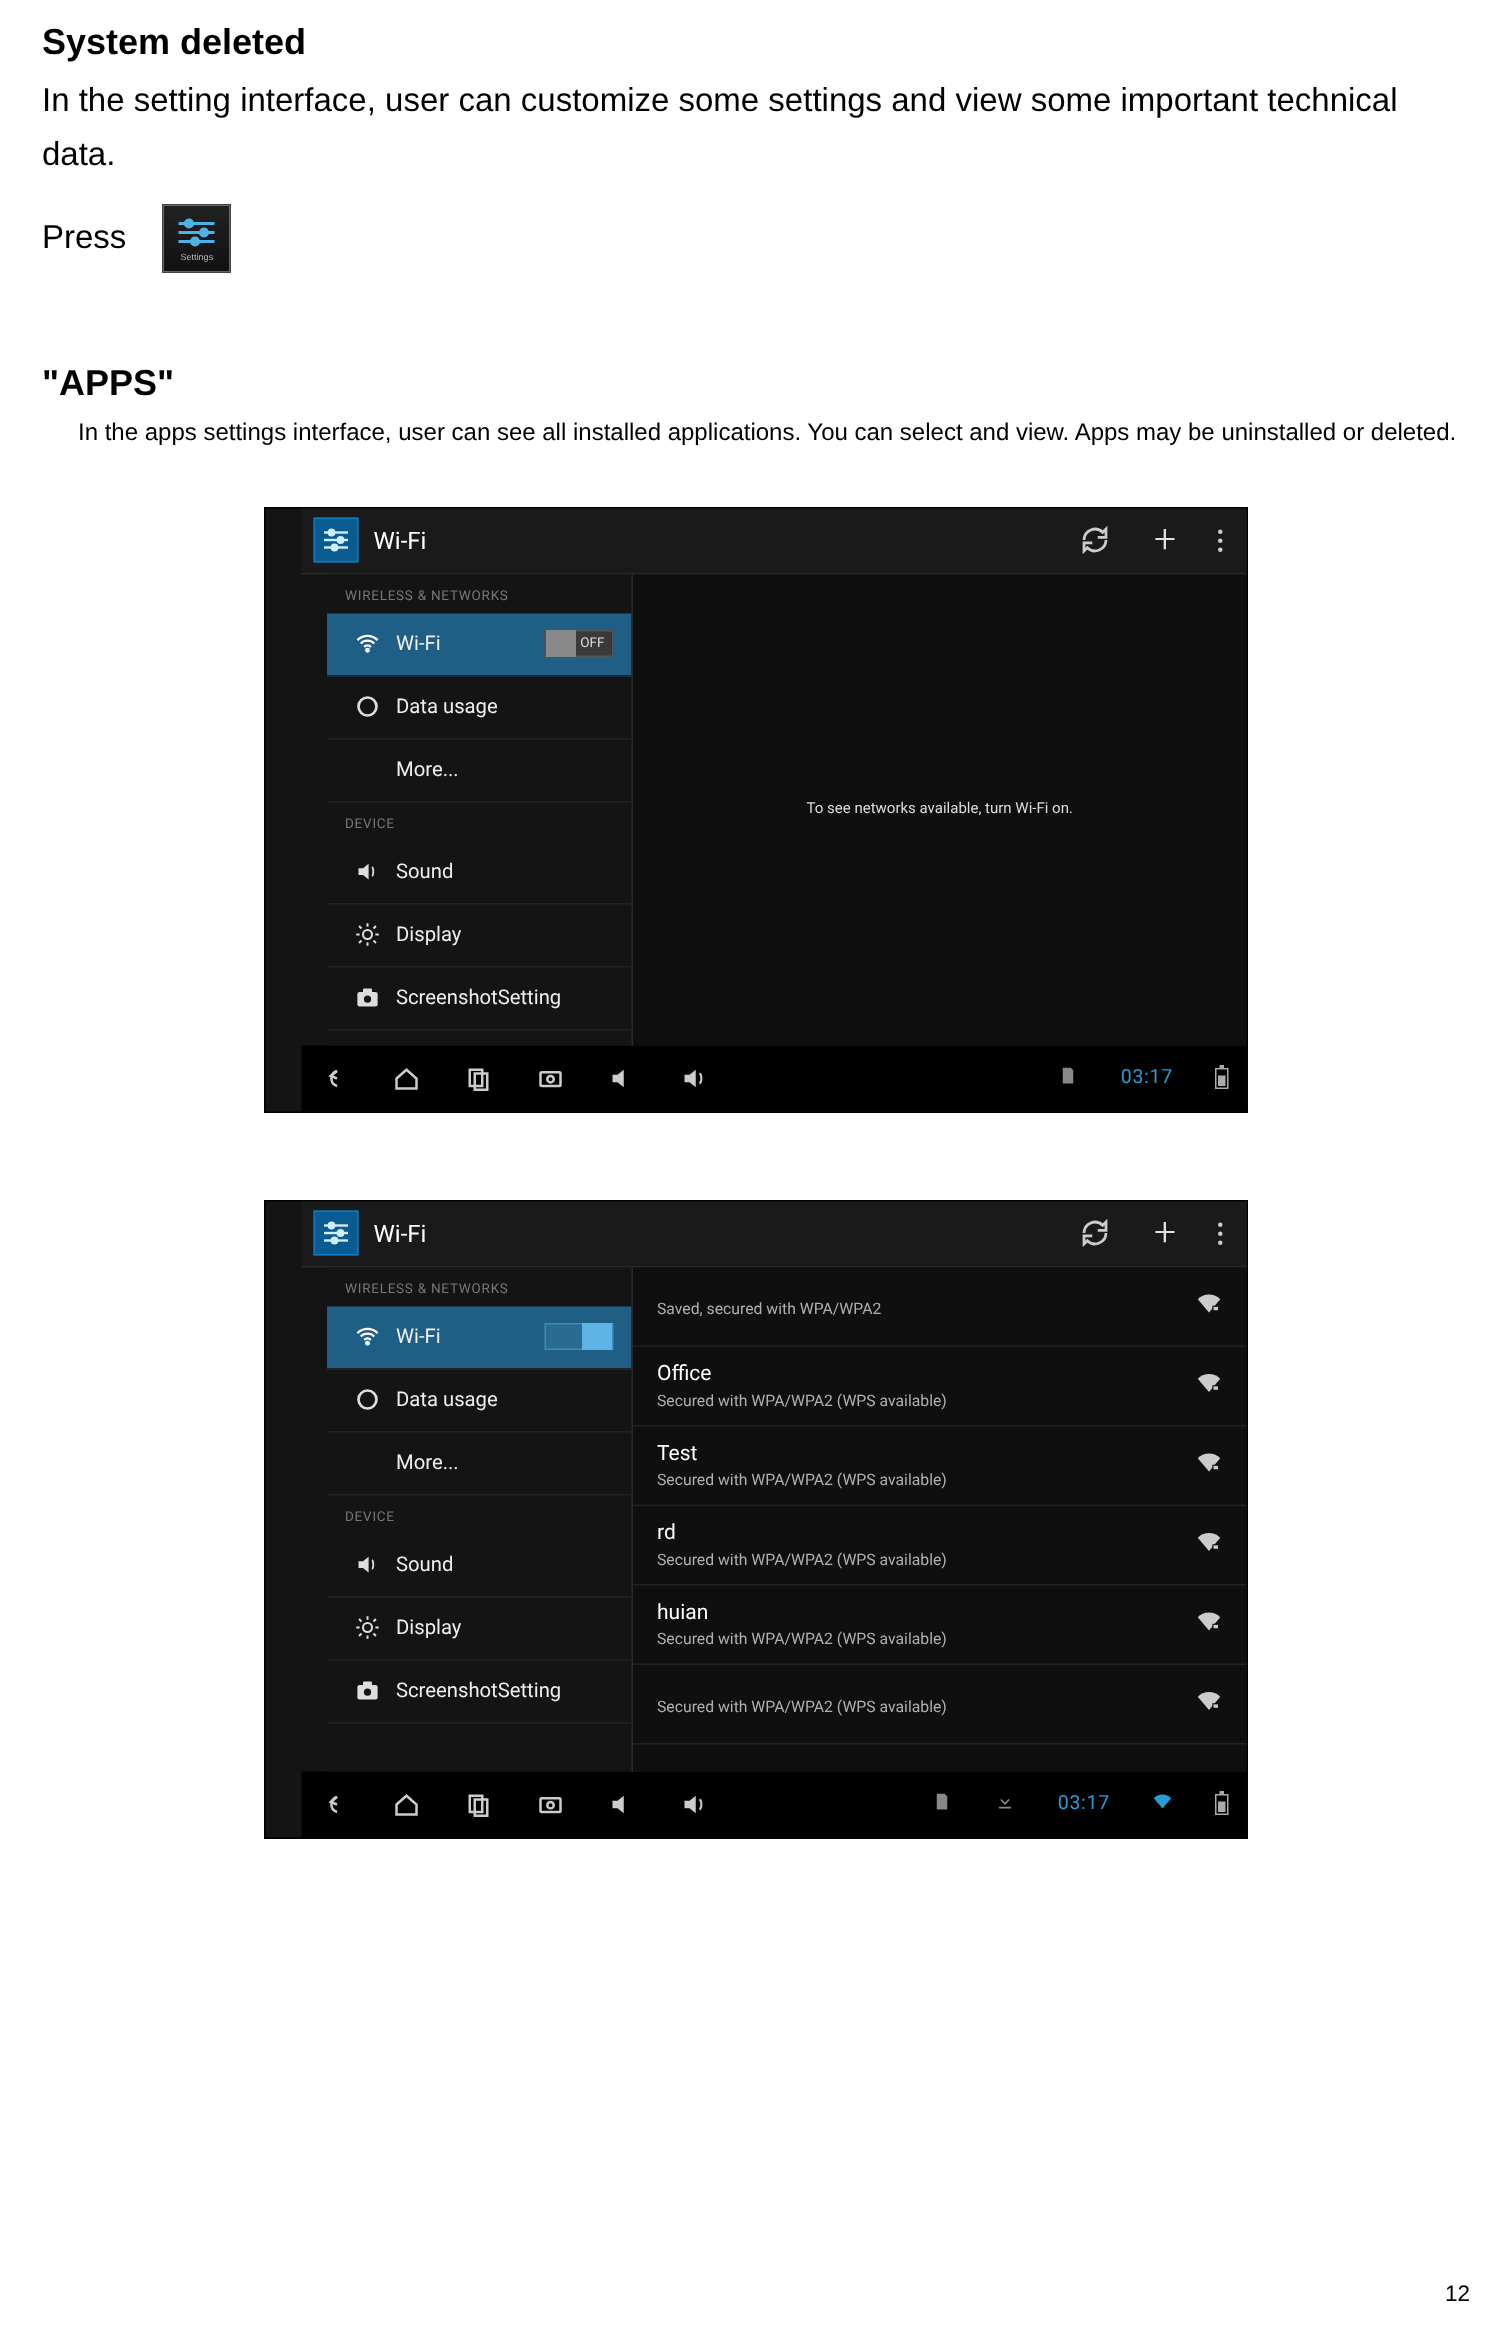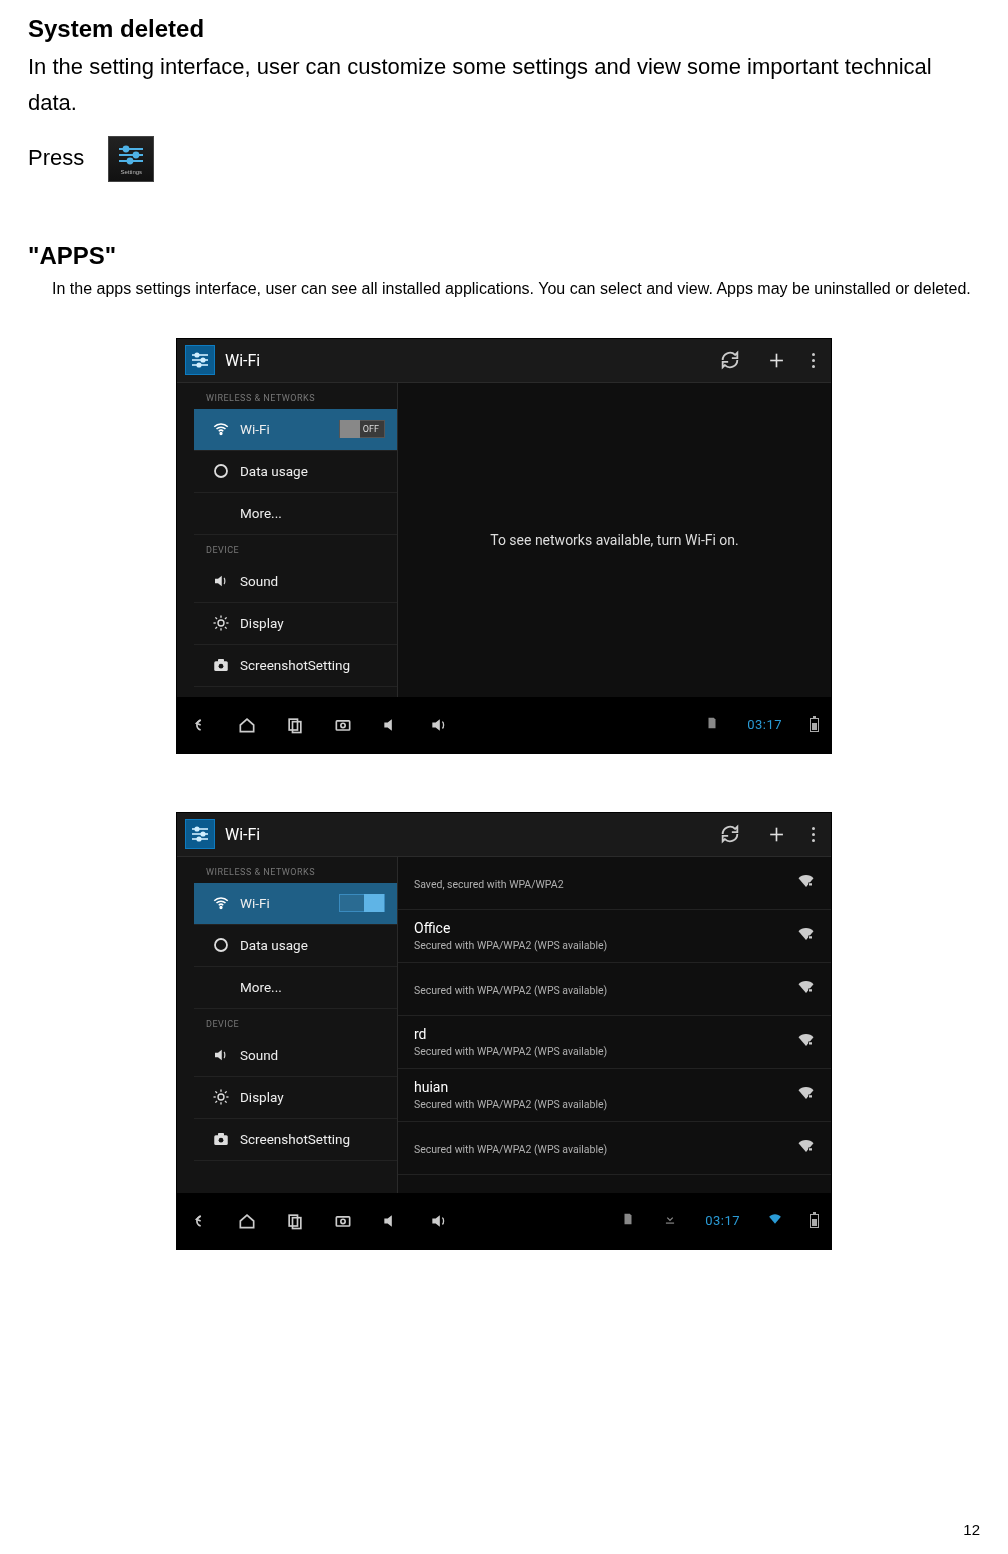--- a/index.html
+++ b/index.html
@@ -28,20 +28,21 @@
   .h2 { font-size: 24px; font-weight: bold; margin-top: 60px; margin-bottom: 6px; }
   .indented { padding-left: 24px; font-size: 16px; line-height: 1.65; text-align: justify; }
 
   .shot {
     width: 656px;
     margin: 36px auto 0 auto;
     background: #141414;
     color: #e6e6e6;
     font-family: "Segoe UI", Roboto, Arial, sans-serif;
     border: 1px solid #000;
+    padding-left: 24px;
   }
   .shot2 { margin-top: 58px; }
   .ab-top {
     height: 44px;
     background: #1a1a1a;
     display: flex; align-items: center;
     border-bottom: 1px solid #2a2a2a;
   }
   .ab-left { display: flex; align-items: center; gap: 10px; padding-left: 8px; flex: 1; }
   .ab-app-icon {
@@ -90,37 +91,37 @@
     display: flex; align-items: center;
   }
   .toggle.off { background: #3a3a3a; border: 1px solid #555; }
   .toggle.off .knob { position: absolute; left: 0; top: -1px; width: 20px; height: 18px; background: #888; }
   .toggle.off .txt { position: absolute; right: 5px; color: #ddd; }
   .toggle.on { background: #2a6b92; border: 1px solid #3a8bbf; }
   .toggle.on .knob { position: absolute; right: 0; top: -1px; width: 20px; height: 18px; background: #5fb4e6; }
   .toggle.on .txt { position: absolute; right: 4px; color: #fff; font-size: 8px; }
 
   .content { flex: 1; display: flex; align-items: center; justify-content: center; background: #0f0f0f; }
-  .content .msg { font-size: 14px; color: #ddd; }
+  .content .msg { font-size: 10px; color: #ddd; }
 
   .content-list { flex: 1; background: #0f0f0f; overflow: hidden; }
   .net-item {
     display: flex; align-items: center;
     height: 53px;
     padding: 0 16px 0 16px;
     border-bottom: 1px solid #222;
   }
   .net-text { flex: 1; }
   .net-name { font-size: 14px; color: #fff; }
   .net-sub { font-size: 10.5px; color: #b0b0b0; margin-top: 3px; }
   .net-ico { color: #ccc; }
   .net-ico svg { width: 18px; height: 18px; }
 
   .navbar {
-    height: 56px;
+    height: 44px;
     background: #000;
     display: flex; align-items: center;
     padding: 0 12px;
     gap: 28px;
   }
   .navbar .nav-ico { color: #ccc; display: inline-flex; }
   .navbar .nav-ico svg { width: 20px; height: 20px; }
   .navbar .fill { flex: 1; }
   .clock { color: #2a9bd6; font-size: 13px; letter-spacing: 0.5px; }
   .statico { color: #888; }
@@ -429,20 +430,21 @@
           <div class="net-sub">Secured with WPA/WPA2 (WPS available)</div>
         </div>
         <span class="net-ico"><svg viewBox="0 0 24 24" fill="#ccc">
               <path d="M12 4c-4 0-7.6 1.6-10 4.2L12 20 22 8.2C19.6 5.6 16 4 12 4z"></path>
               <rect x="15" y="14" width="6" height="5" fill="#0f0f0f"></rect>
               <rect x="16" y="15" width="4" height="3" fill="#ccc"></rect>
             </svg></span>
       </div>
       <div class="net-item">
         <div class="net-text">
+          <div class="net-name">Test</div>
           <div class="net-sub">Secured with WPA/WPA2 (WPS available)</div>
         </div>
         <span class="net-ico"><svg viewBox="0 0 24 24" fill="#ccc">
               <path d="M12 4c-4 0-7.6 1.6-10 4.2L12 20 22 8.2C19.6 5.6 16 4 12 4z"></path>
               <rect x="15" y="14" width="6" height="5" fill="#0f0f0f"></rect>
               <rect x="16" y="15" width="4" height="3" fill="#ccc"></rect>
             </svg></span>
       </div>
       <div class="net-item">
         <div class="net-text">

